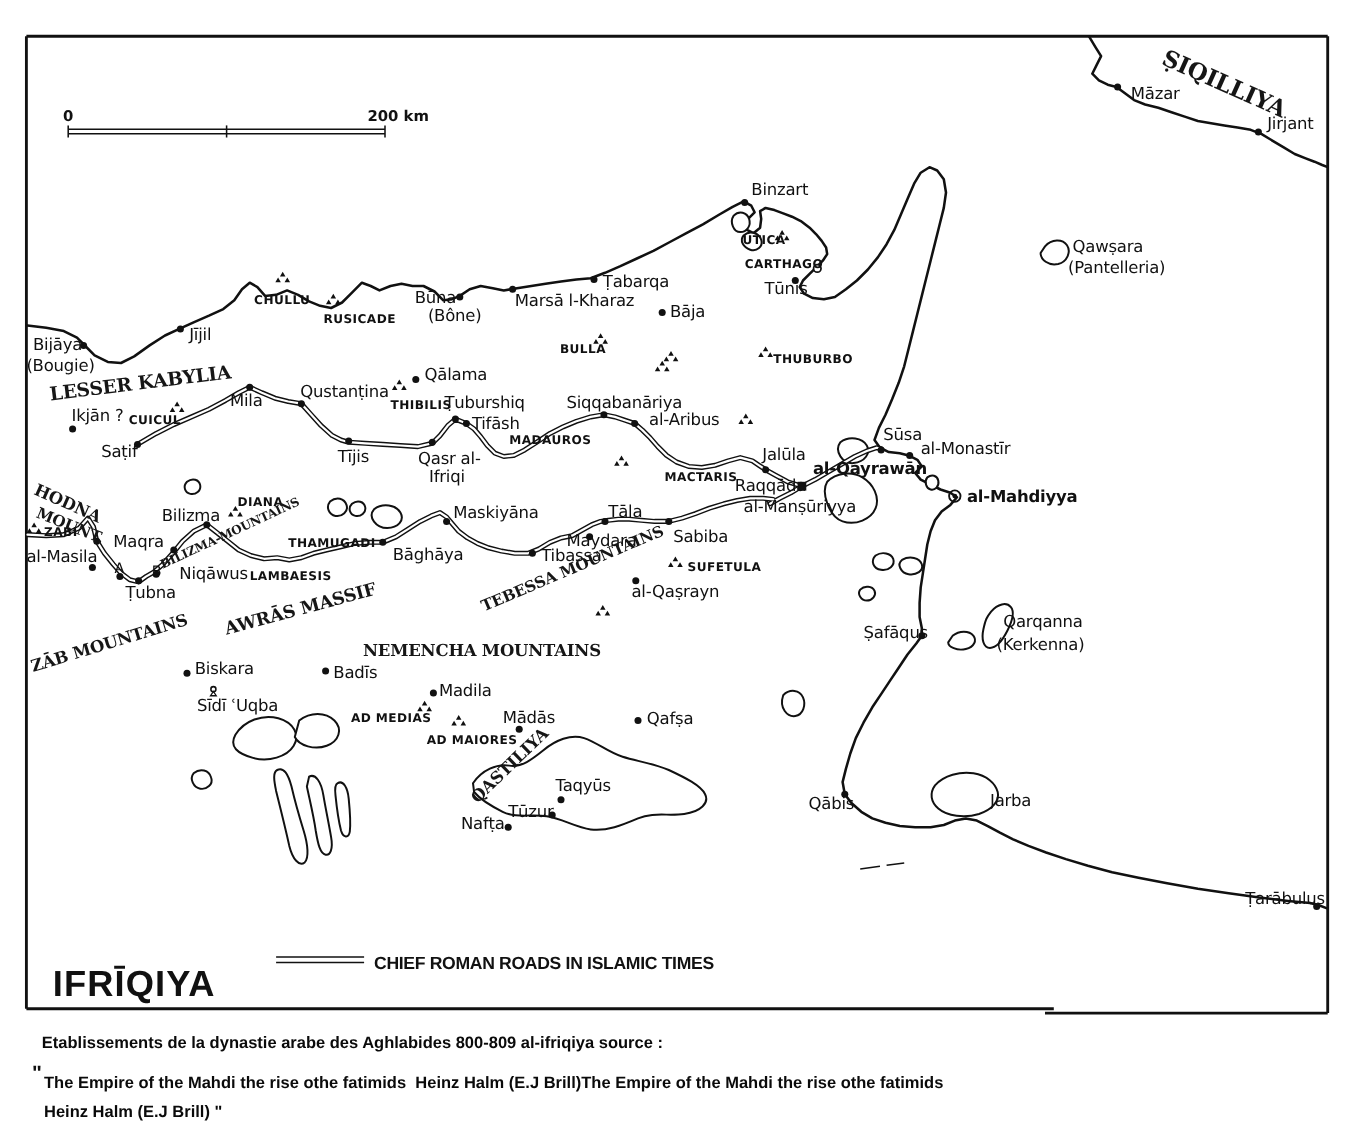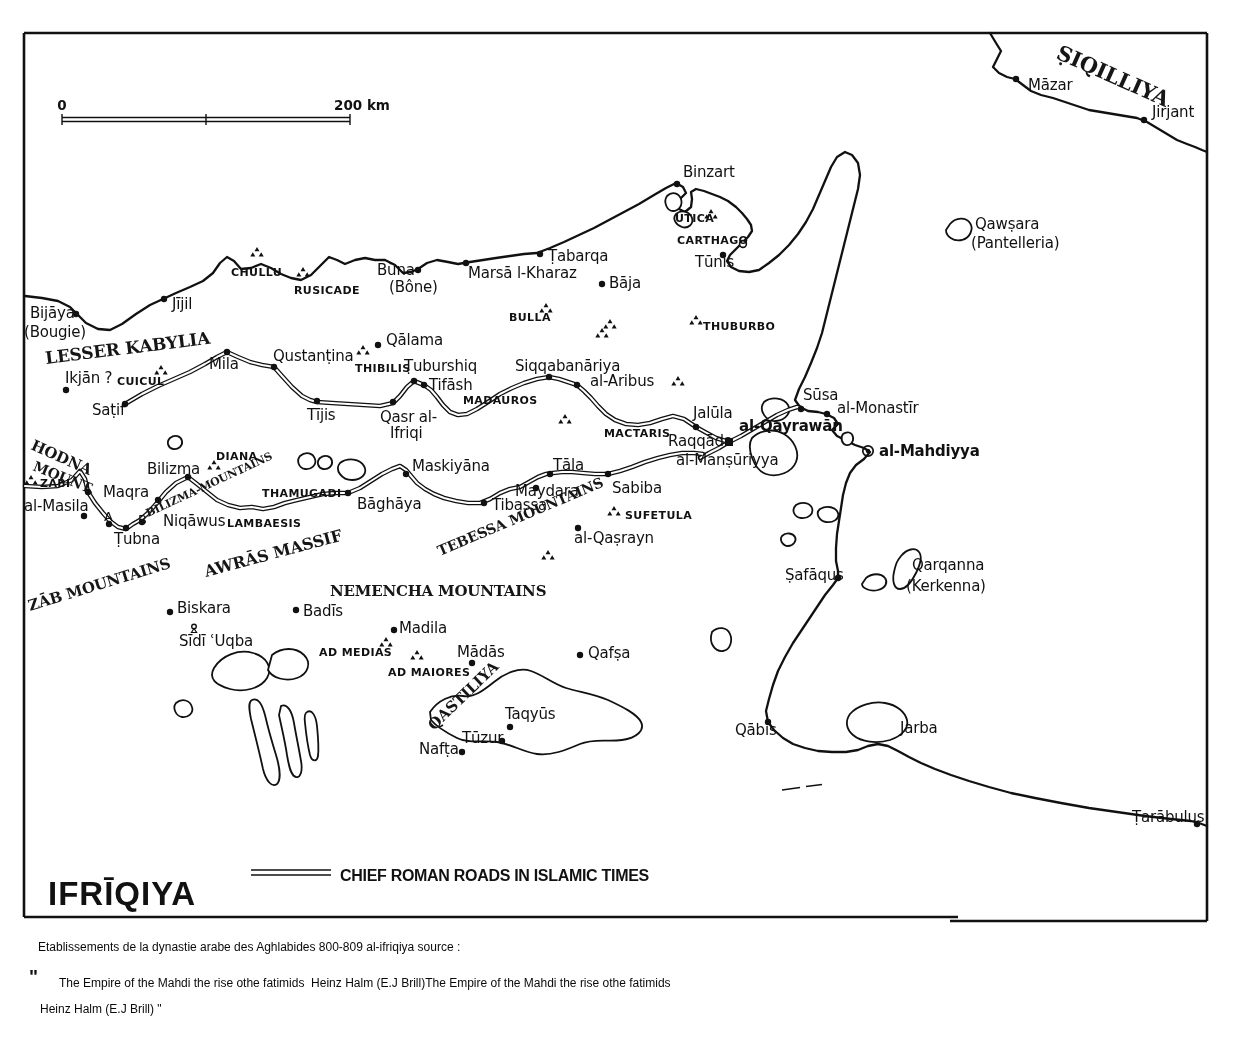--- a/index.html
+++ b/index.html
@@ -11,22 +11,22 @@
   #map-svg text.region{font-family:"DejaVu Serif",serif;font-weight:bold;fill:#161616;}
   #map-svg text.scalelbl{font-size:13.5px;font-weight:bold;letter-spacing:0;}
   #map-svg text.maptitle{font-size:33px;font-weight:bold;font-family:"Liberation Sans",sans-serif;letter-spacing:1px;}
   #map-svg text.legendlbl{font-size:16px;font-weight:bold;font-family:"Liberation Sans",sans-serif;letter-spacing:-0.3px;}
   .coast{fill:none;stroke:#111;stroke-width:2.3;stroke-linejoin:round;stroke-linecap:round;}
   .waterbody{fill:#fff;stroke:#111;stroke-width:1.8;}
   .roadback{fill:none;stroke:#111;stroke-width:4.6;stroke-linejoin:round;stroke-linecap:round;}
   .roadfront{fill:none;stroke:#fff;stroke-width:2;stroke-linejoin:round;stroke-linecap:round;}
   .borderline{stroke:#111;stroke-width:2.6;}
   .thinline{stroke:#111;stroke-width:1.4;}
-  .caption{position:absolute;font-family:"Liberation Sans",sans-serif;font-weight:normal;
-           font-size:12px;color:#0a0a0a;white-space:pre;}
+  .caption{position:absolute;font-family:"Liberation Sans",sans-serif;font-weight:bold;
+           font-size:15px;color:#0a0a0a;white-space:pre;}
   .qmark{position:absolute;font-family:"Liberation Sans",sans-serif;font-weight:bold;font-size:19px;}
 </style>
 </head>
 <body>
 
 <div class="page">
   <svg id="map-svg" width="1247" height="1042" viewBox="0 0 1247 1042">
 
     <g>
       <line class="borderline" x1="24" y1="33" x2="1207" y2="33"></line>
@@ -260,15 +260,15 @@
         <text x="206" y="577" class="region" font-size="16" letter-spacing="5" transform="rotate(-15 206 577)">AWRĀS MASSIF</text>
         <text x="30" y="611" class="region" font-size="15" letter-spacing="3" transform="rotate(-17 30 611)">ZĀB MOUNTAINS</text>
         <text x="440" y="556" class="region" font-size="14" letter-spacing="3" transform="rotate(-23 440 556)">TEBESSA MOUNTAINS</text>
         <text x="330" y="596" class="region" font-size="15" letter-spacing="2.5" transform="rotate(0 330 596)">NEMENCHA MOUNTAINS</text>
         <text x="434" y="731" class="region" font-size="15" letter-spacing="5" transform="rotate(-44 434 731)">QASTILIYA</text>
       </g>
   </svg>
 
   <div class="caption" style="left:38px;top:940px;">Etablissements de la dynastie arabe des Aghlabides 800-809 al-ifriqiya source :</div>
   <div class="qmark" style="left:29px;top:966px;">"</div>
-  <div class="caption" style="left:40px;top:976px;margin-left:19px;">The Empire of the Mahdi the rise othe fatimids  Heinz Halm (E.J Brill)The Empire of the Mahdi the rise othe fatimids</div>
+  <div class="caption" style="left:40px;top:976px;">The Empire of the Mahdi the rise othe fatimids  Heinz Halm (E.J Brill)The Empire of the Mahdi the rise othe fatimids</div>
   <div class="caption" style="left:40px;top:1002px;">Heinz Halm (E.J Brill) "</div>
 </div>
 
 </body></html>

